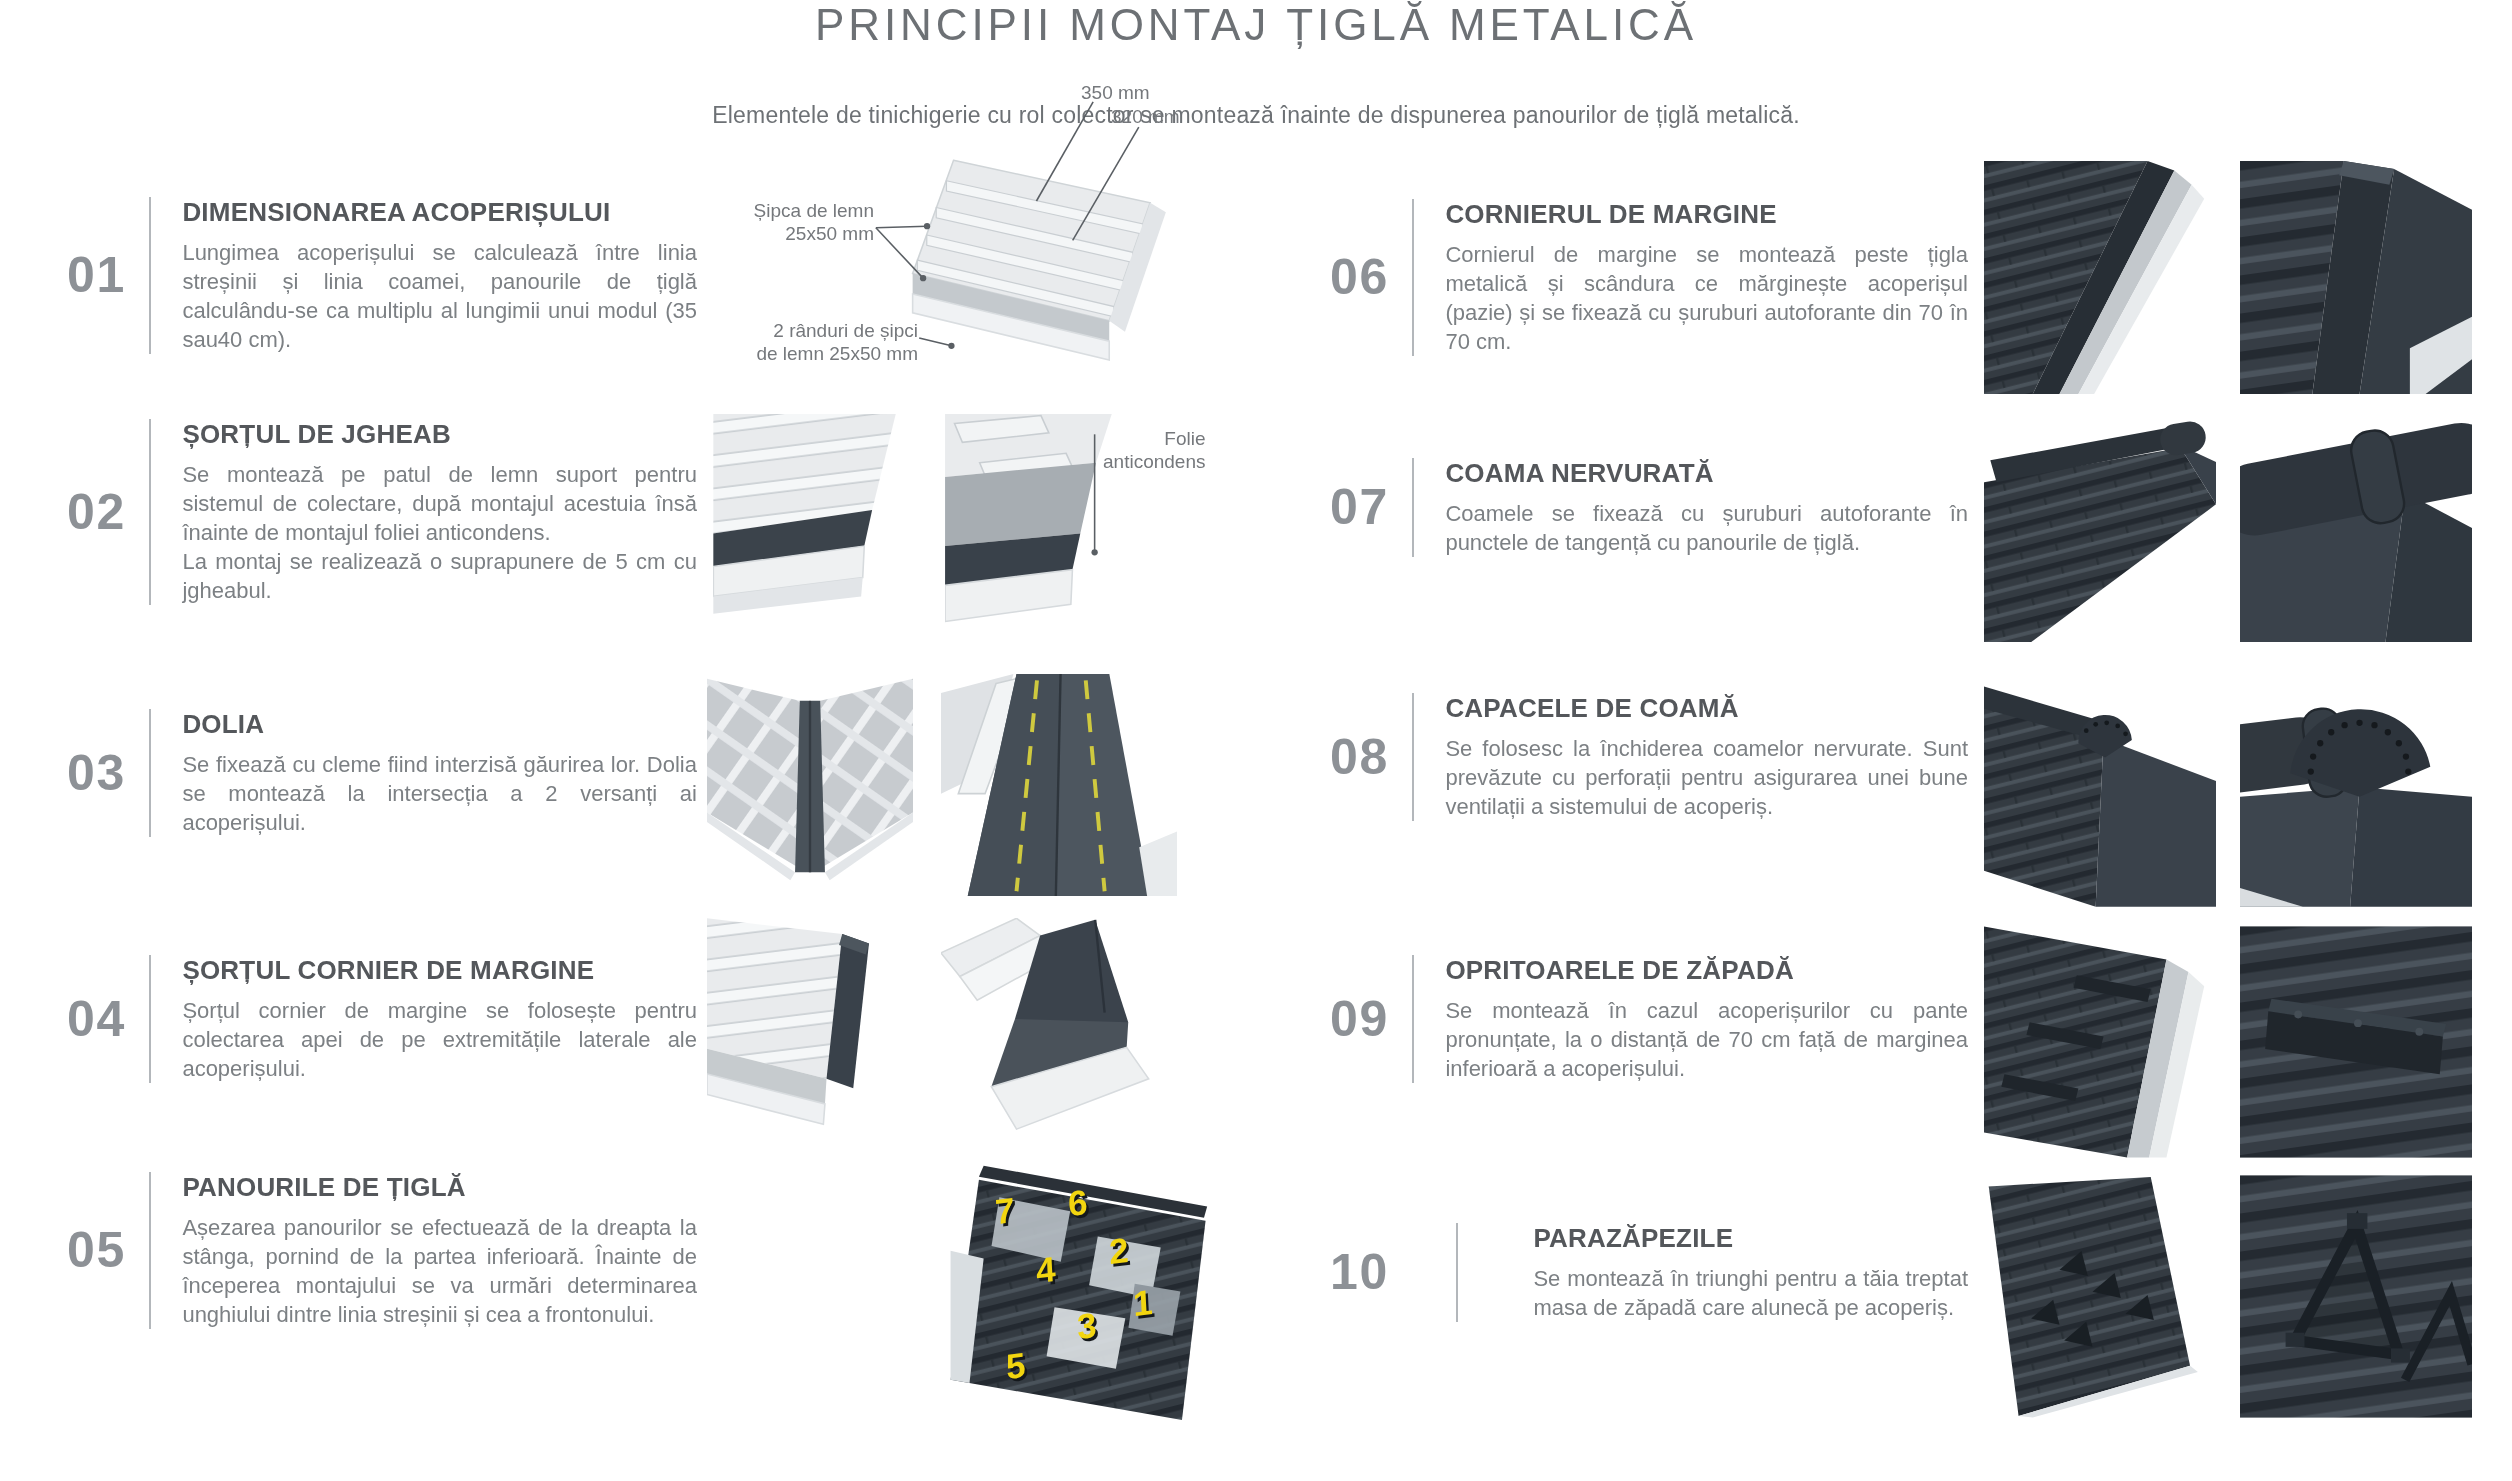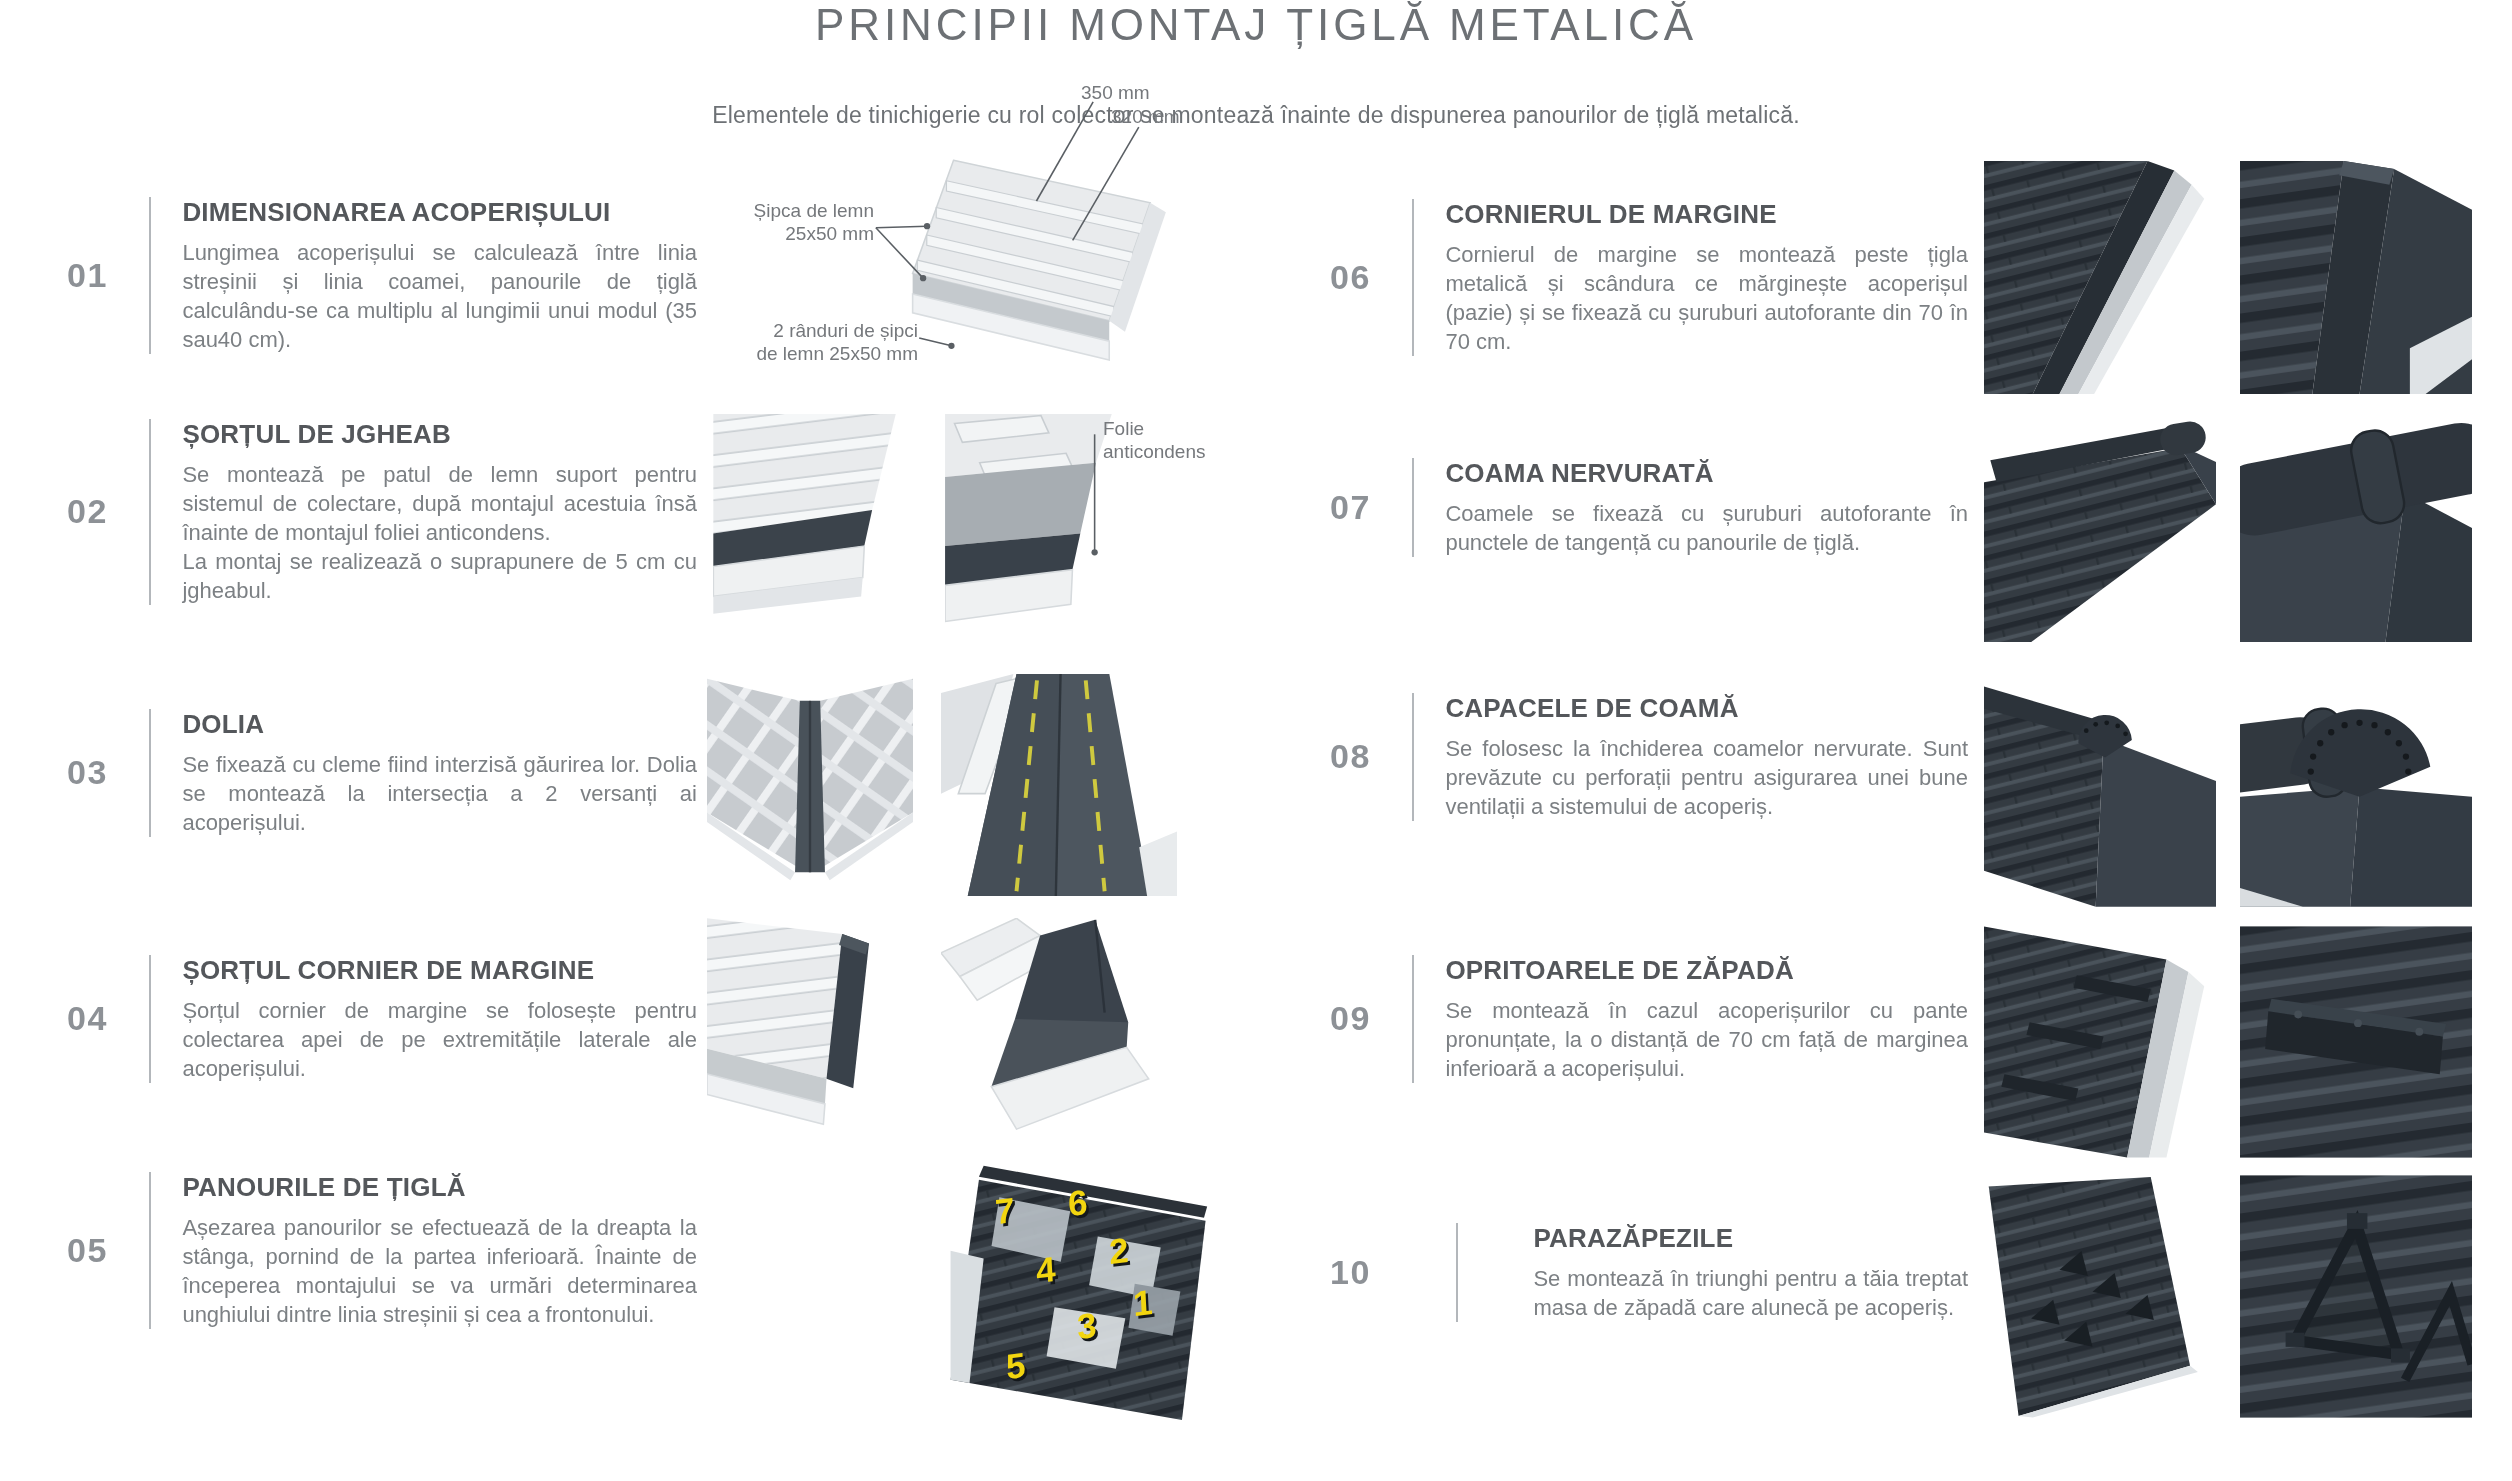--- a/index.html
+++ b/index.html
@@ -8,21 +8,21 @@
 
   
   .title{position:absolute;top:0;left:0;width:100%;text-align:center;
          font-size:44px;font-weight:400;color:#6d7175;letter-spacing:3.9px;}
   .subtitle{position:absolute;top:102px;left:0;width:100%;text-align:center;
          font-size:23px;color:#6d7175;letter-spacing:0.2px;}
 
   
   .step{position:absolute;display:grid;grid-template-columns:82px 2.4px 1fr;column-gap:0;}
   .step-num{grid-column:1;align-self:center;justify-self:start;
-            font-size:34px;font-weight:bold;color:#8d9196;letter-spacing:1.6px;}
+            font-size:50px;font-weight:bold;color:#8d9196;letter-spacing:1.6px;}
   .step-rule{grid-column:2;background:#b3b7bb;width:2.4px;height:100%;}
   .step-content{grid-column:3;padding-left:19px;margin-left:12px;}
   .step-title{font-size:26px;font-weight:bold;color:#54575b;margin:0 0 9.5px 0;letter-spacing:0.2px;}
   .step-body{font-size:22px;line-height:29px;color:#7c8084;margin:0;
              text-align:justify;white-space:pre-line;}
 
   
   .fig{position:absolute;}
   .fig svg{display:block;}
   .fig-abs{position:absolute;}
@@ -205,21 +205,21 @@
       <polygon points="12,12 122,2 132,24 22,36" fill="#f2f4f5" stroke="#c9ced2" stroke-width="2"></polygon>
       <polygon points="44,62 154,50 164,72 54,86" fill="#f2f4f5" stroke="#c9ced2" stroke-width="2"></polygon>
       <polygon points="0,80 192,62 172,152 0,168" fill="#a7adb2"></polygon>
       <polygon points="0,168 172,152 162,198 0,218" fill="#39414a"></polygon>
       <polygon points="0,218 162,198 160,242 0,264" fill="#eff1f2" stroke="#d6dadd" stroke-width="2"></polygon>
     </svg>
     <svg class="overlay" width="551" height="236" viewBox="0 0 700 300">
       <path d="M490,36 L490,186" stroke="#5a5f64" stroke-width="2" fill="none"></path>
       <circle cx="490" cy="186" r="4" fill="#5a5f64"></circle>
     </svg>
-    <div class="fig-label" style="left:394px;top:11px;">Folie
+    <div class="fig-label" style="left:394px;top:21px;text-align:right;">Folie
 anticondens</div>
   </div>
 
   <div class="fig" style="left:701px;top:668px;width:551px;height:230px;">
     <svg class="fig-abs" style="left:6.3px;top:6.3px;" width="206" height="222" viewBox="0 0 262 282">
       <polygon points="0,6 118,34 126,252 0,176" fill="url(#latL)"></polygon>
       <polygon points="262,6 144,34 136,252 262,176" fill="url(#latL)"></polygon>
       <polygon points="118,34 144,34 150,252 112,252" fill="#49525a"></polygon>
       <line x1="131" y1="34" x2="131" y2="252" stroke="#343b42" stroke-width="3"></line>
       <polygon points="0,176 112,252 106,262 0,188" fill="#e3e6e9"></polygon>

